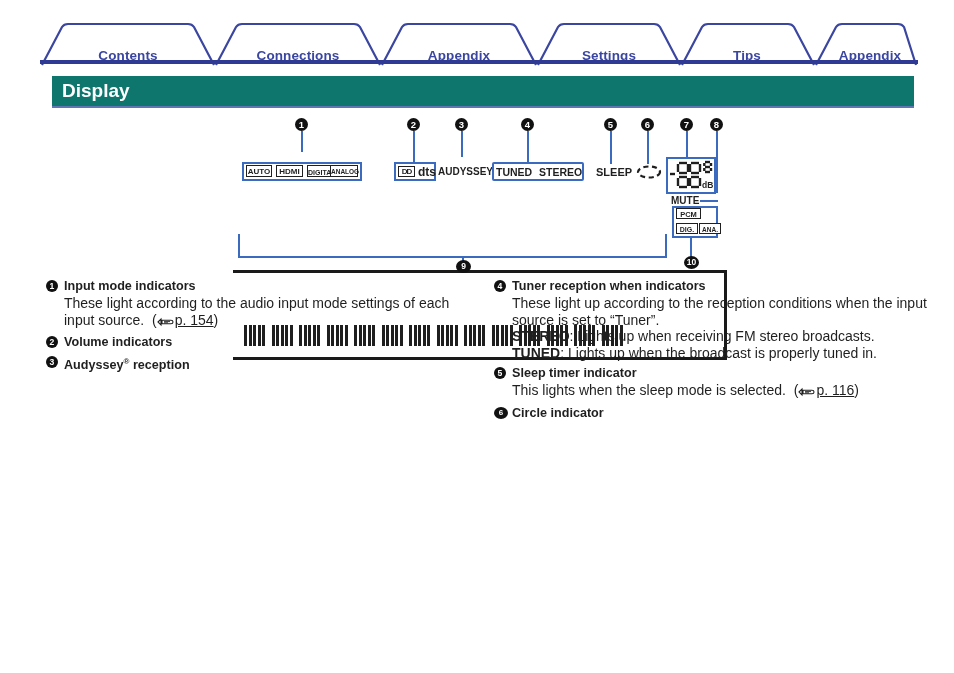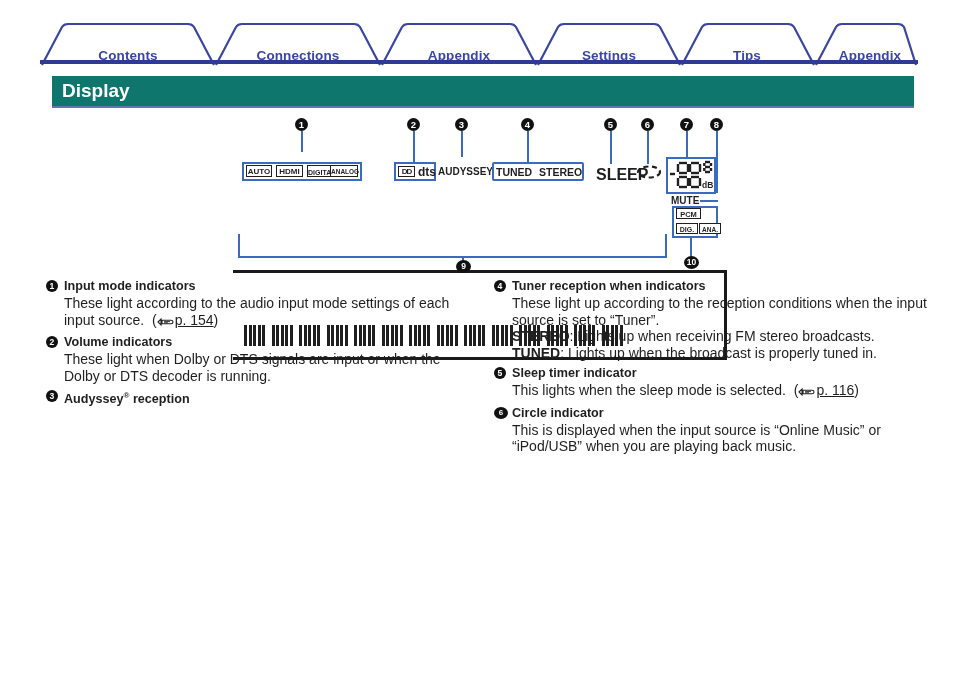--- a/index.html
+++ b/index.html
@@ -187,21 +187,21 @@
     <div class="blue-box" style="left:164px; top:44px; width:42px; height:19px;"></div>
     <div class="ind-badge" style="left:168px; top:48px; width:17px; height:11px; font-size:8px; padding-top:1px; letter-spacing:-1px;">DD</div>
     <div class="plain-text" style="left:188px; top:48px; font-size:12px; font-weight:bold;">dts</div>
 
     <div class="plain-text" style="left:208px; top:49px; font-size:10px; letter-spacing:0px;">AUDYSSEY</div>
 
     <div class="blue-box" style="left:262px; top:44px; width:92px; height:19px; border-radius:2px;"></div>
     <div class="plain-text" style="left:266px; top:49px; font-size:10.5px;">TUNED</div>
     <div class="plain-text" style="left:309px; top:49px; font-size:10.5px;">STEREO</div>
 
-    <div class="plain-text" style="left:366px; top:49px; font-size:16px;">SLEEP</div>
+    <div class="plain-text" style="left:366px; top:49px; font-size:11px;">SLEEP</div>
 
     <svg class="circle-ind" style="left:406px; top:46px;" width="26" height="16" viewBox="0 0 26 16">
       <ellipse cx="13" cy="8" rx="11" ry="5.5" fill="none" stroke="#1f1f1f" stroke-width="2.2" stroke-dasharray="5 3.5" stroke-linecap="butt"></ellipse>
     </svg>
 
     <div class="blue-box" style="left:436px; top:39px; width:50px; height:37px;"></div>
     <svg style="position:absolute; left:438px; top:41px;" width="46" height="33" viewBox="0 0 46 33">
       <g fill="none" stroke="#1f1f1f" stroke-width="2.4" stroke-linecap="butt">
 
         <path d="M2,15 L7,15"></path>
@@ -271,23 +271,20 @@
             </svg></span><span class="pnum">p. 154</span>)
         </span>
       </div>
     </div>
 
     <div class="item">
       <div class="item-head">
         <span class="num">2</span>
         <span>Volume indicators</span>
       </div>
-      <div class="item-body">
-        <span>These light when Dolby or DTS signals are input or when the Dolby or DTS decoder is running.</span>
-      </div>
     </div>
 
     <div class="item">
       <div class="item-head">
         <span class="num">3</span>
         <span>Audyssey</span><sup>®</sup><span> reception</span>
       </div>
     </div>
   </div>
 
@@ -320,23 +317,20 @@
             </svg></span><span class="pnum">p. 116</span>)
         </span>
       </div>
     </div>
 
     <div class="item">
       <div class="item-head">
         <span class="num w">6</span>
         <span>Circle indicator</span>
       </div>
-      <div class="item-body">
-        <span>This is displayed when the input source is “Online Music” or “iPod/USB” when you are playing back music.</span>
-      </div>
     </div>
   </div>
 
   <div class="bottomnav">
     
     
     
     
     
     

